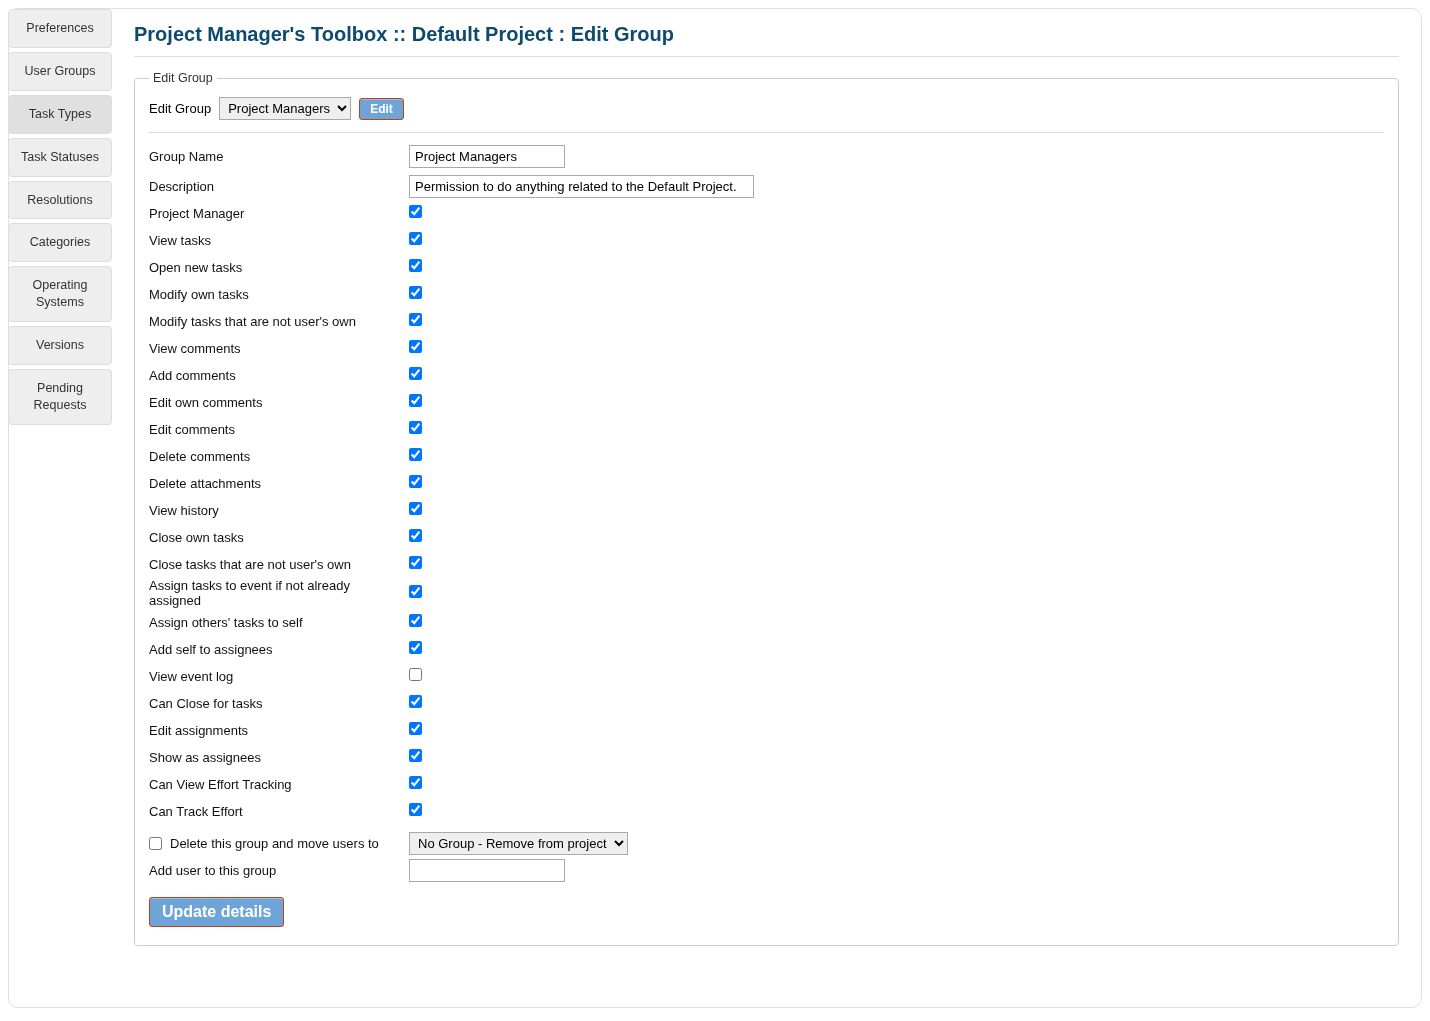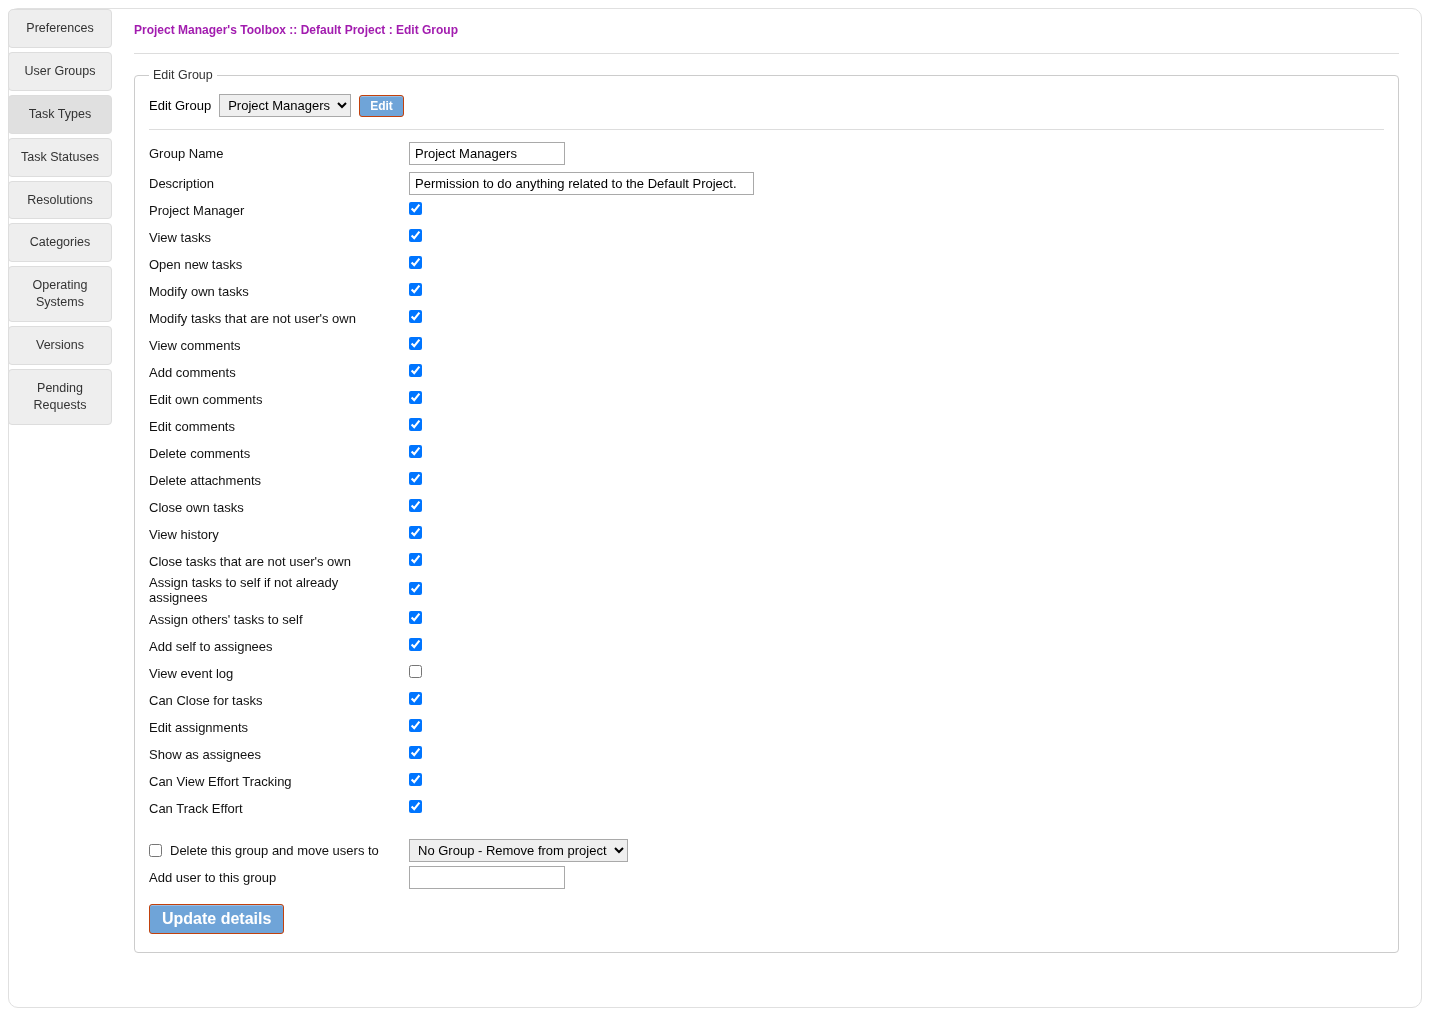--- a/index.html
+++ b/index.html
@@ -35,24 +35,24 @@
   cursor: pointer;
   line-height: 1.35;
 }
 .sidebar-item.first { border-top-left-radius: 5px; }
 .sidebar-item.active { background: #e0e0e0; }
 .content {
   flex: 1;
   padding: 14px 22px;
 }
 .page-title {
-  font-size: 12px;
+  font-size: 20px;
   font-weight: bold;
-  color: #a21caf;
-  padding-bottom: 16px;
+  color: #0c4a6e;
+  padding-bottom: 10px;
   border-bottom: 1px solid #ddd;
   margin-bottom: 14px;
 }
 fieldset.group-box {
   border: 1px solid #ccc;
   border-radius: 4px;
   padding: 12px 14px 18px 14px;
 }
 fieldset.group-box > legend {
   font-size: 12.5px;
@@ -188,33 +188,33 @@
           </div>
           <div class="form-row">
             <div class="form-label">Delete comments</div>
             <div class="form-ctrl"><input type="checkbox" checked="" style=""></div>
           </div>
           <div class="form-row">
             <div class="form-label">Delete attachments</div>
             <div class="form-ctrl"><input type="checkbox" checked="" style=""></div>
           </div>
           <div class="form-row">
+            <div class="form-label">View history</div>
+            <div class="form-ctrl"><input type="checkbox" checked="" style=""></div>
+          </div>
+          <div class="form-row">
             <div class="form-label">Close own tasks</div>
             <div class="form-ctrl"><input type="checkbox" checked="" style=""></div>
           </div>
           <div class="form-row">
-            <div class="form-label">View history</div>
-            <div class="form-ctrl"><input type="checkbox" checked="" style=""></div>
-          </div>
-          <div class="form-row">
             <div class="form-label">Close tasks that are not user's own</div>
             <div class="form-ctrl"><input type="checkbox" checked="" style=""></div>
           </div>
           <div class="form-row">
-            <div class="form-label">Assign tasks to self if not already assignees</div>
+            <div class="form-label">Assign tasks to event if not already assigned</div>
             <div class="form-ctrl"><input type="checkbox" checked="" style=""></div>
           </div>
           <div class="form-row">
             <div class="form-label">Assign others' tasks to self</div>
             <div class="form-ctrl"><input type="checkbox" checked="" style=""></div>
           </div>
           <div class="form-row">
             <div class="form-label">Add self to assignees</div>
             <div class="form-ctrl"><input type="checkbox" checked="" style=""></div>
           </div>
@@ -237,21 +237,21 @@
           <div class="form-row">
             <div class="form-label">Can View Effort Tracking</div>
             <div class="form-ctrl"><input type="checkbox" checked="" style=""></div>
           </div>
           <div class="form-row">
             <div class="form-label">Can Track Effort</div>
             <div class="form-ctrl"><input type="checkbox" checked="" style=""></div>
           </div>
         </div>
 
-      <div class="form-row" style="margin-top:16px;">
+      <div class="form-row" style="margin-top:6px;">
         <div class="form-label" style="display:flex;align-items:center;gap:8px;">
           <input type="checkbox" id="delchk" style="">
           <span>Delete this group and move users to</span>
         </div>
         <div class="form-ctrl">
           <select class="native">
             <option>No Group - Remove from project</option>
           </select>
         </div>
       </div>

